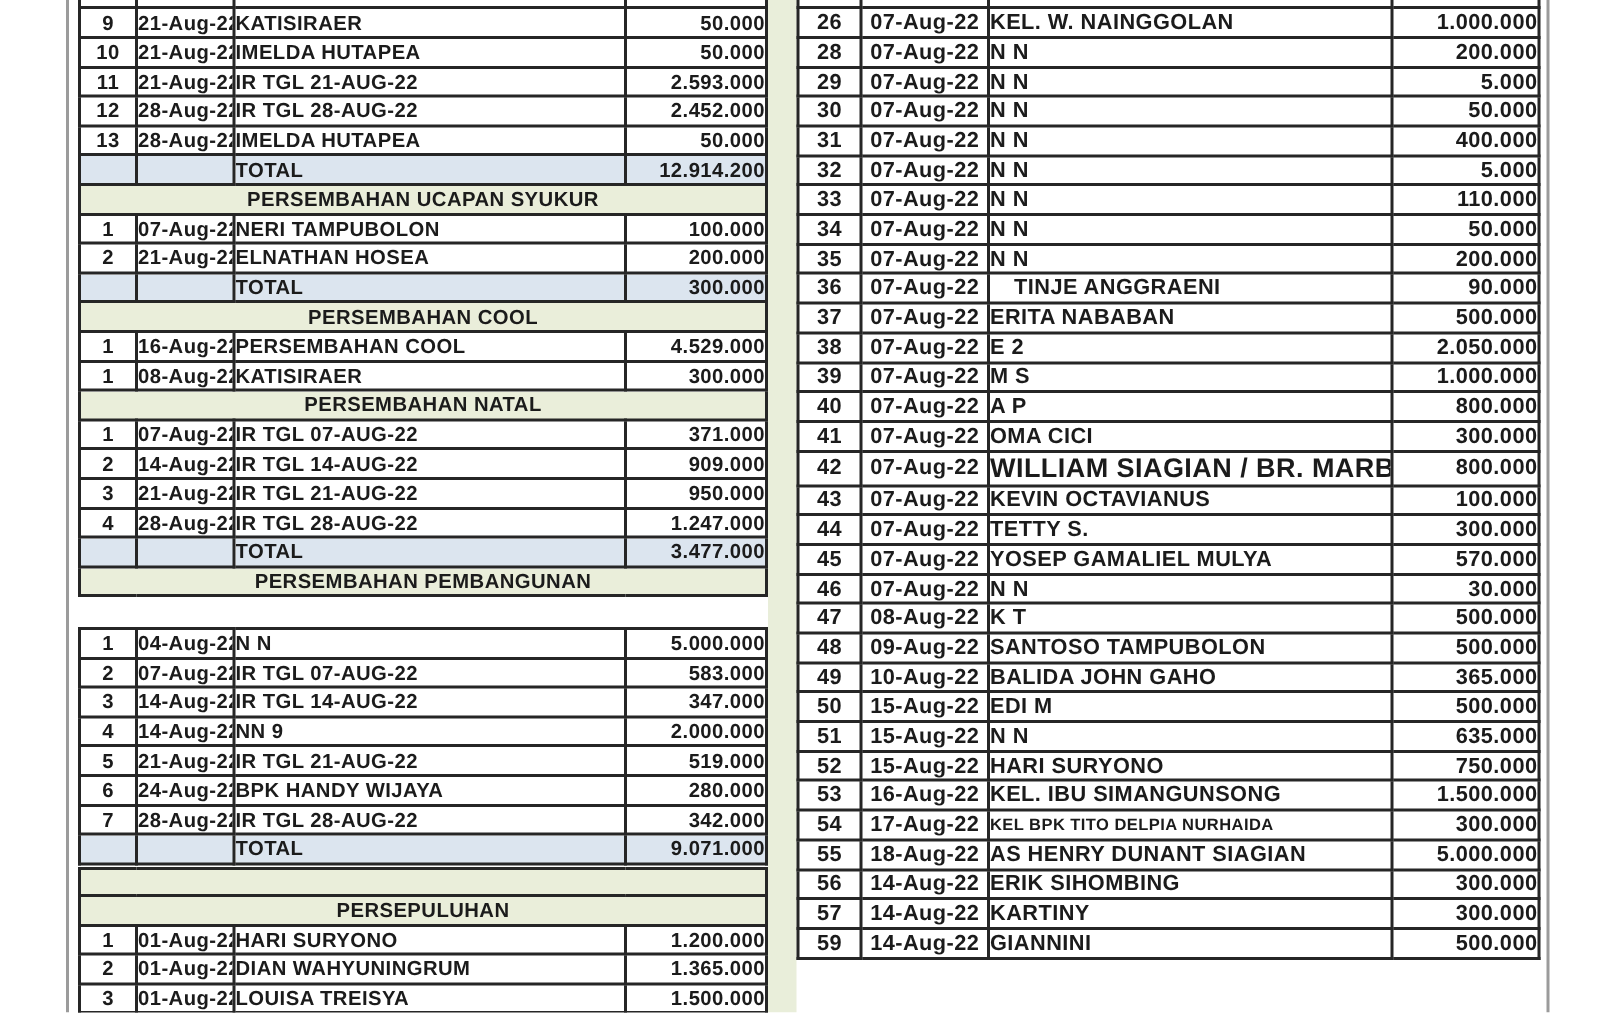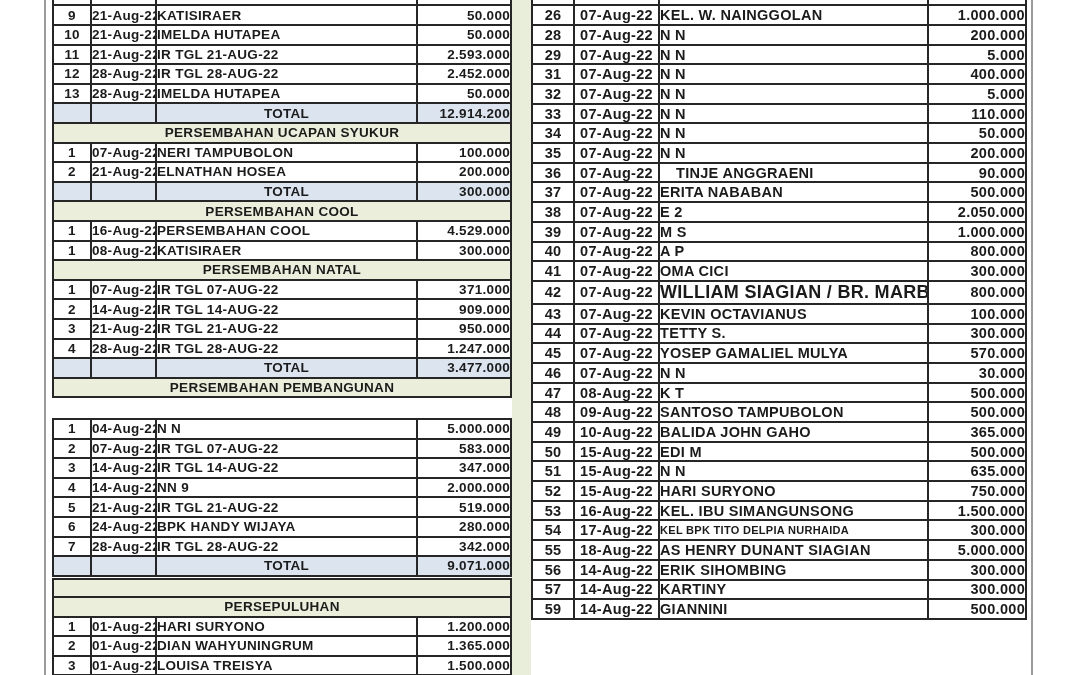--- a/index.html
+++ b/index.html
@@ -23,21 +23,21 @@
   }
   table.t-left{left:52px;width:458px;font-size:13.5px;}
   table.t-right{left:531px;width:494px;font-size:14.5px;}
   table.t-right td{height:17.7px;}
   td.c-no{text-align:center;}
   td.c-date{text-align:center;}
   td.c-name{text-align:left;padding-left:7px;margin-left:32px;}
   td.c-amount{text-align:right;padding-right:7px;}
   td.section{background:var(--section-bg,#eaeeda);text-align:center;}
   td.total-bg{background:var(--total-bg,#dce5ef);}
-  td.total-label{background:var(--total-bg,#dce5ef);text-align:center;}
+  td.total-label{background:var(--total-bg,#dce5ef);text-align:left;}
   td.blank-cell{background:var(--section-bg,#eaeeda);height:13px;}
   td.c-name.small{font-size:11px;}
   td.c-name.mid{font-size:18px;}
   td.c-name.indent{padding-left:16px;}
 </style>
 </head>
 <body>
 
 <div class="page">
   <div class="vrule left"></div>
@@ -298,20 +298,26 @@
             <td class="c-name">N N</td>
             <td class="c-amount">200.000</td>
           </tr>
           <tr>
             <td class="c-no">29</td>
             <td class="c-date">07-Aug-22</td>
             <td class="c-name">N N</td>
             <td class="c-amount">5.000</td>
           </tr>
           <tr>
+            <td class="c-no">30</td>
+            <td class="c-date">07-Aug-22</td>
+            <td class="c-name">N N</td>
+            <td class="c-amount">50.000</td>
+          </tr>
+          <tr>
             <td class="c-no">31</td>
             <td class="c-date">07-Aug-22</td>
             <td class="c-name">N N</td>
             <td class="c-amount">400.000</td>
           </tr>
           <tr>
             <td class="c-no">32</td>
             <td class="c-date">07-Aug-22</td>
             <td class="c-name">N N</td>
             <td class="c-amount">5.000</td>

